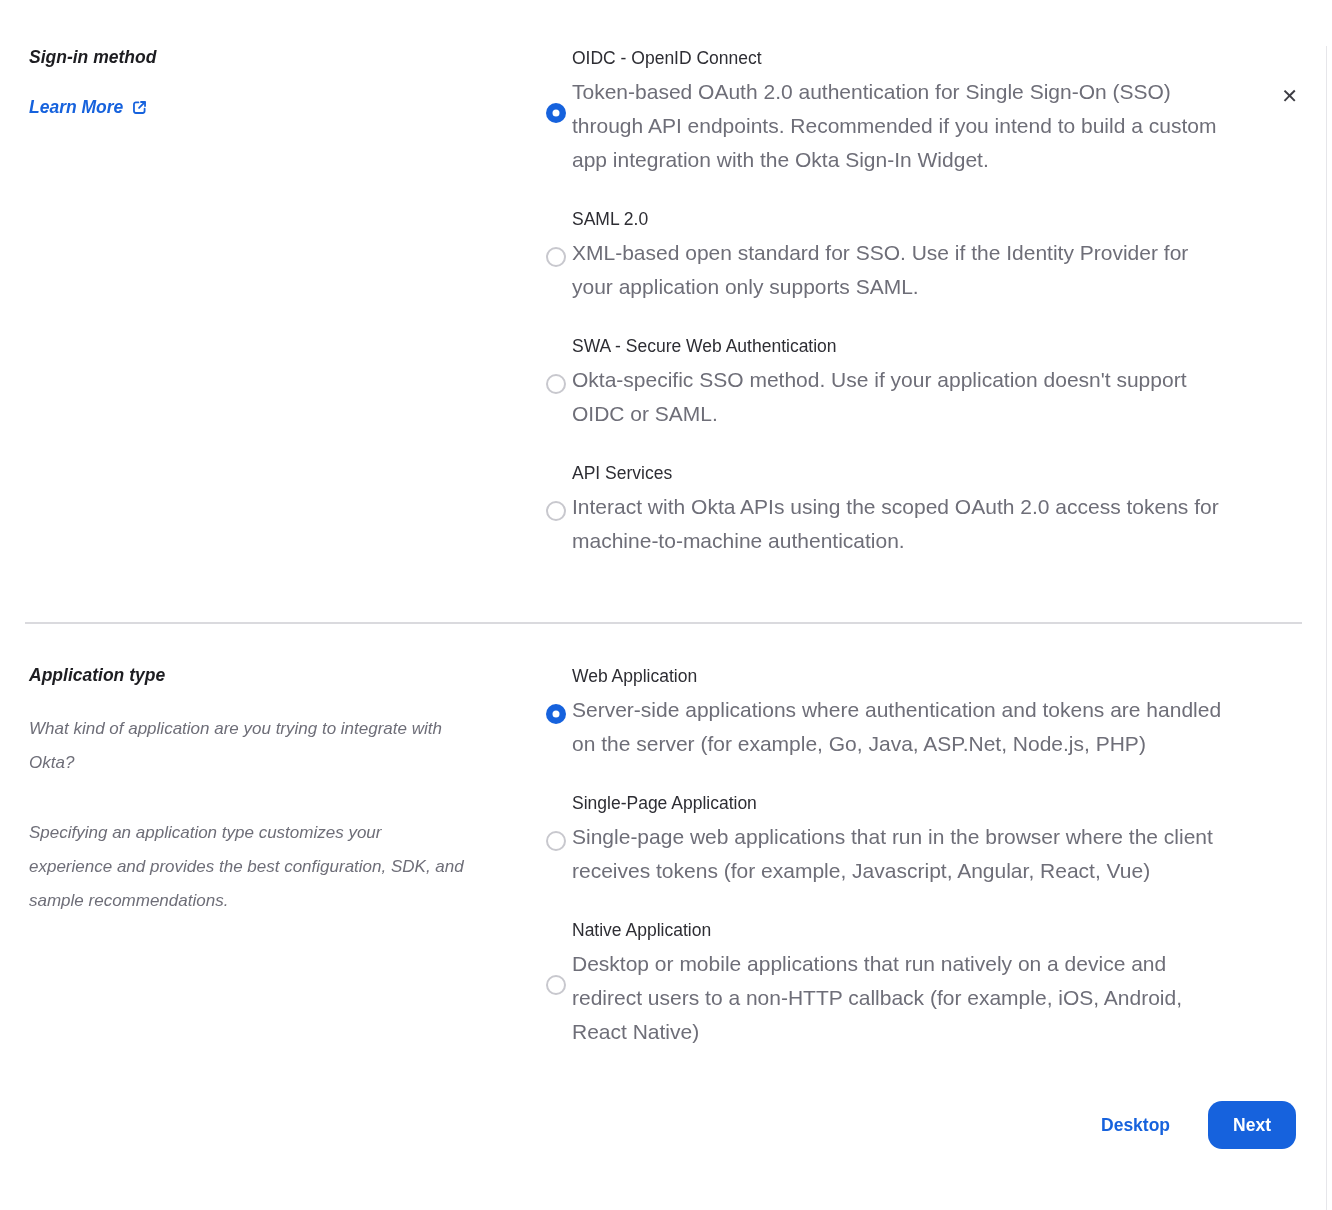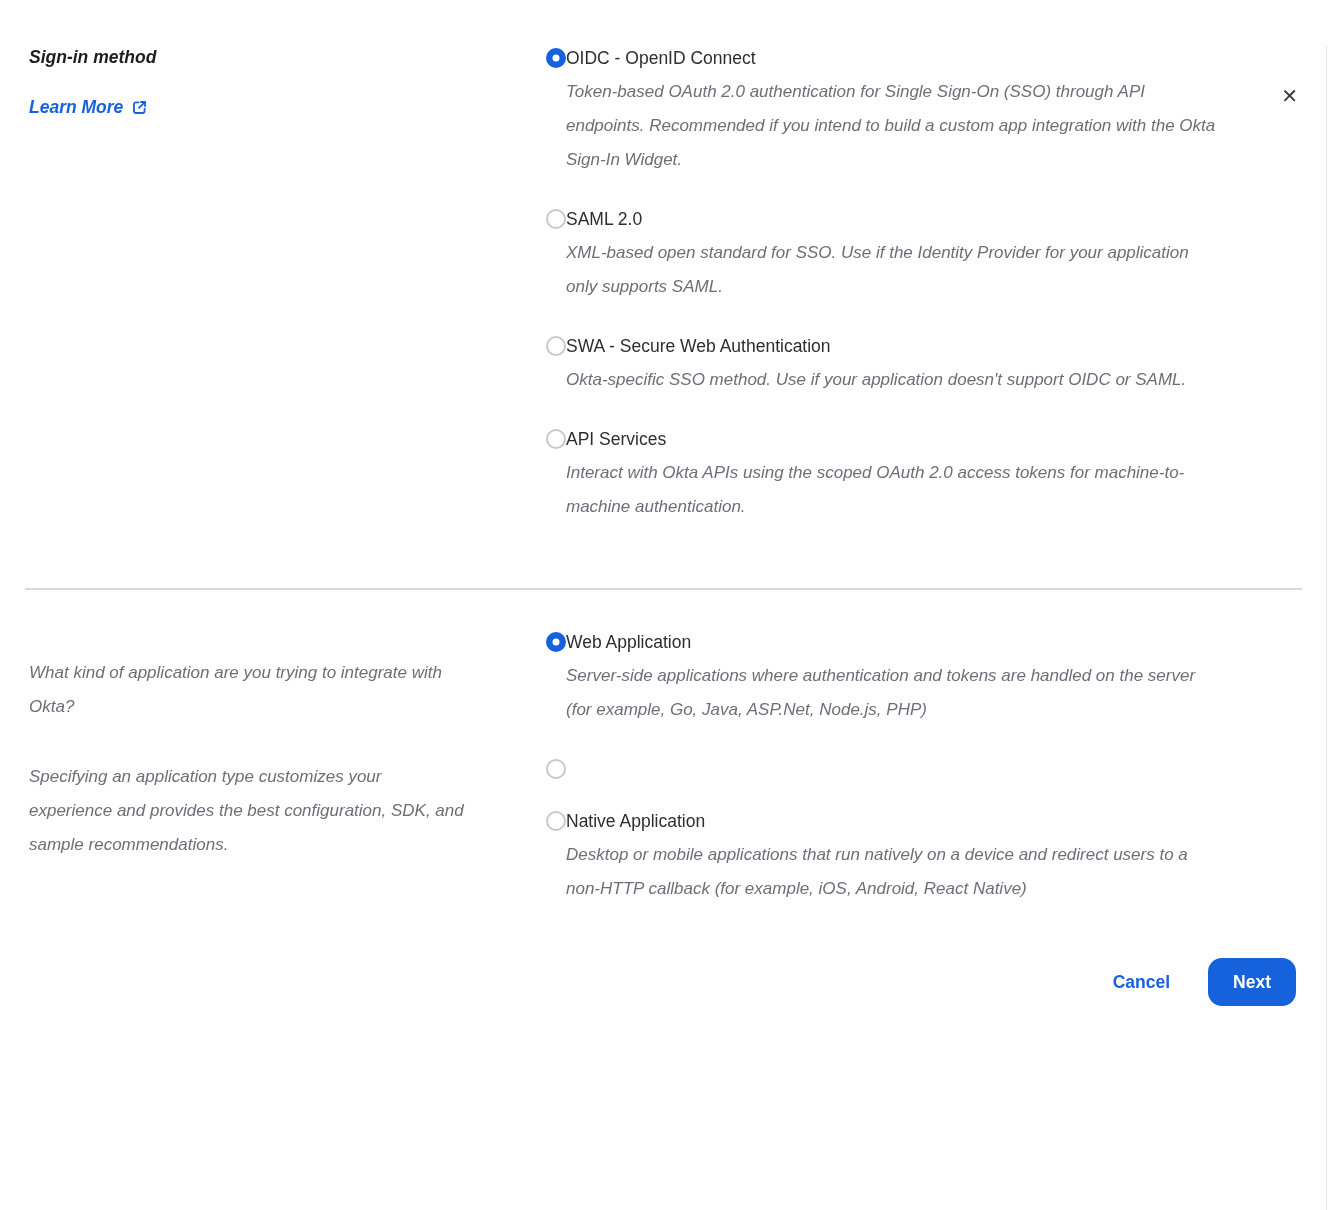--- a/index.html
+++ b/index.html
@@ -39,39 +39,39 @@
     display:inline-flex; align-items:center; gap:8px;
     margin-top:28px; text-decoration:none; cursor:pointer;
     font-size:17.5px; font-weight:700; color:#1662dd; line-height:22px;
   }
   .left-para {
     width:440px; margin:0; font-size:17px; line-height:34px; color:#6e6e78;
   }
   .left-para.first { margin-top:26px; }
   .left-para.second { margin-top:36px; }
 
-  .option { display:flex; gap:0; margin-bottom:30px; cursor:pointer; }
+  .option { display:flex; gap:6px; margin-bottom:30px; cursor:pointer;align-items:center; }
   .option:last-child { margin-bottom:0; }
   .radio {
     box-sizing:border-box;
     width:20px; height:20px; border-radius:50%;
     border:2px solid #c8c8ce; background:#ffffff;
     flex-shrink:0; margin-top:2px; position:relative;
   }
   .radio.selected { border:none; background:#1662dd; }
   .radio.selected::after {
     content:""; position:absolute; width:7px; height:7px;
     background:#ffffff; border-radius:50%;
     top:50%; left:50%; transform:translate(-50%,-50%);
   }
   .option-label {
     font-size:17.5px; color:#2d2d33; line-height:24px; margin-bottom:5px;
   }
   .option-desc {
-    font-size:17px; color:#6e6e78; line-height:34px; max-width:650px;font-style:italic;
+    font-size:21px; color:#6e6e78; line-height:34px; max-width:650px;
   }
 
   .divider {
     border:none; border-top:2px solid #dadade;
     margin:64px 30px 0 25px;
   }
 
   .footer {
     display:flex; justify-content:flex-end; align-items:center;
     gap:38px; padding-right:36px; margin-top:52px;
@@ -145,46 +145,51 @@
         </div>
       </div>
 
     </div>
   </div>
 
   <hr class="divider">
 
   <div class="section section-apptype">
     <div class="section-left">
+      <div class="section-label">Application type</div>
       <p class="left-para first">What kind of application are you trying to integrate with Okta?</p>
       <p class="left-para second">Specifying an application type customizes your experience and provides the best configuration, SDK, and sample recommendations.</p>
     </div>
     <div class="section-right">
 
       <div class="option">
         <span class="radio selected"></span>
         <div>
           <div class="option-label">Web Application</div>
           <div class="option-desc">Server-side applications where authentication and tokens are handled on the server (for example, Go, Java, ASP.Net, Node.js, PHP)</div>
         </div>
       </div>
 
       <div class="option">
         <span class="radio"></span>
+        <div>
+          <div class="option-label">Single-Page Application</div>
+          <div class="option-desc">Single-page web applications that run in the browser where the client receives tokens (for example, Javascript, Angular, React, Vue)</div>
+        </div>
       </div>
 
       <div class="option">
         <span class="radio"></span>
         <div>
           <div class="option-label">Native Application</div>
           <div class="option-desc">Desktop or mobile applications that run natively on a device and redirect users to a non-HTTP callback (for example, iOS, Android, React Native)</div>
         </div>
       </div>
 
     </div>
   </div>
 
   <div class="footer">
-    <a class="cancel-link">Cancel</a>
+    <a class="cancel-link">Desktop</a>
     <button class="next-btn">Next</button>
   </div>
 
 </div>
 
 </body></html>

